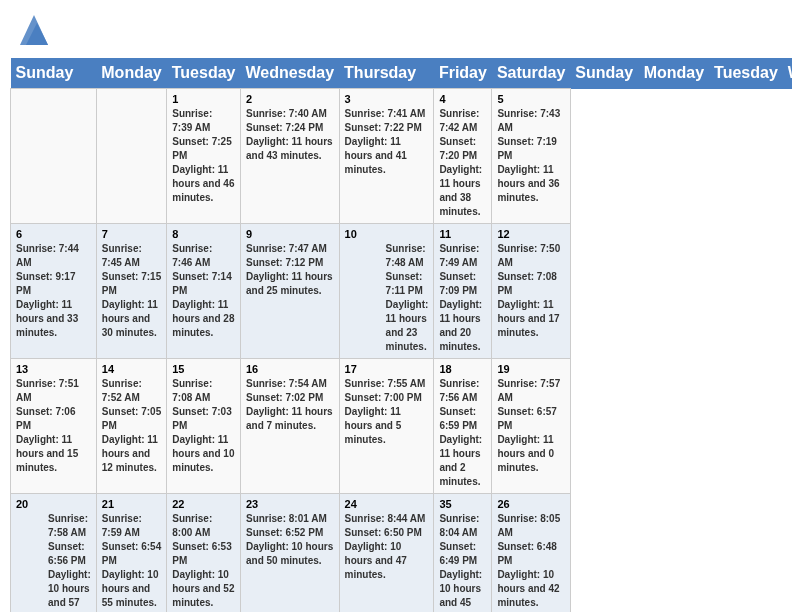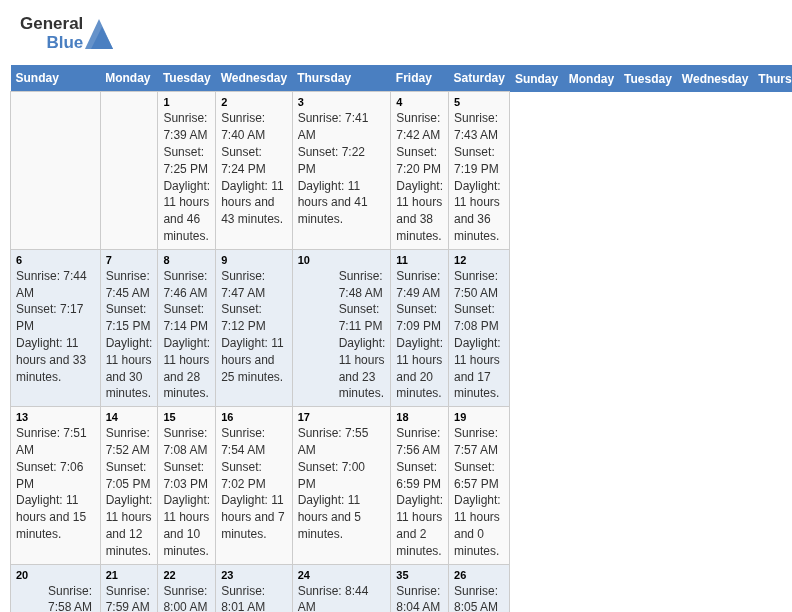--- a/index.html
+++ b/index.html
@@ -36,21 +36,21 @@
     table {
       width: 100%;
       border-collapse: collapse;
       font-size: 10px;
     }
     thead tr th {
       background-color: #4a7fc1;
       color: #fff;
       padding: 6px 5px;
       text-align: left;
-      font-size: 12px;
+      font-size: 16px;
       font-weight: bold;
     }
     tbody tr td {
       border: 1px solid #ccc;
       vertical-align: top;
       padding: 4px 5px;
       width: calc(100% / 7);
       min-height: 80px;
     }
     tbody tr:nth-child(odd) td {
@@ -59,39 +59,36 @@
     tbody tr:nth-child(even) td {
       background-color: #e8eef5;
     }
     .day-number {
       font-weight: bold;
       font-size: 11px;
       display: block;
       margin-bottom: 2px;
     }
     .day-info {
-      font-size: 12px;
+      font-size: 10px;
       color: #333;
       line-height: 1.4;
+      font-weight: bold;
     }
     td.empty {
       background: #fff !important;
     }
     tbody tr:nth-child(odd) td.empty { background: #f9f9f9 !important; }
   </style>
 </head>
 <body>
 
 <div class="header">
   <div class="logo-wrapper" style="align-items:flex-start; flex-direction:column;">
     <div style="display:flex; align-items:center; gap:0px;">
-      <div style="display:flex; flex-direction:column; align-items:flex-end; margin-right:2px;">
-        <span style="font-size:17px; font-weight:bold; color:#333; line-height:1.1;">General</span>
-        <span style="font-size:17px; font-weight:bold; color:#4a7fc1; line-height:1.1;">Blue</span>
-      </div>
       <div style="display:inline-block; position:relative; width:22px; height:30px; overflow:visible;">
         <svg width="28" height="30" viewBox="0 0 28 30">
           <polygon points="0,30 14,0 28,30" fill="#4a7fc1" opacity="0.85"></polygon>
           <polygon points="6,30 17,8 28,30" fill="#4a7fc1"></polygon>
         </svg>
       </div>
     </div>
   </div>
   <div class="title-area">
     <div class="month-title"></div>
@@ -150,21 +147,21 @@
           <span class="day-number">5</span>
           <div class="day-info" style="white-space: pre-line;">Sunrise: 7:43 AM
 Sunset: 7:19 PM
 Daylight: 11 hours and 36 minutes.</div>
         </td>
       </tr>
       <tr>
         <td>
           <span class="day-number">6</span>
           <div class="day-info" style="white-space: pre-line;">Sunrise: 7:44 AM
-Sunset: 7:17 PM
+Sunset: 9:17 PM
 Daylight: 11 hours and 33 minutes.</div>
         </td>
         <td>
           <span class="day-number">7</span>
           <div class="day-info" style="white-space: pre-line;">Sunrise: 7:45 AM
 Sunset: 7:15 PM
 Daylight: 11 hours and 30 minutes.</div>
         </td>
         <td>
           <span class="day-number">8</span>

